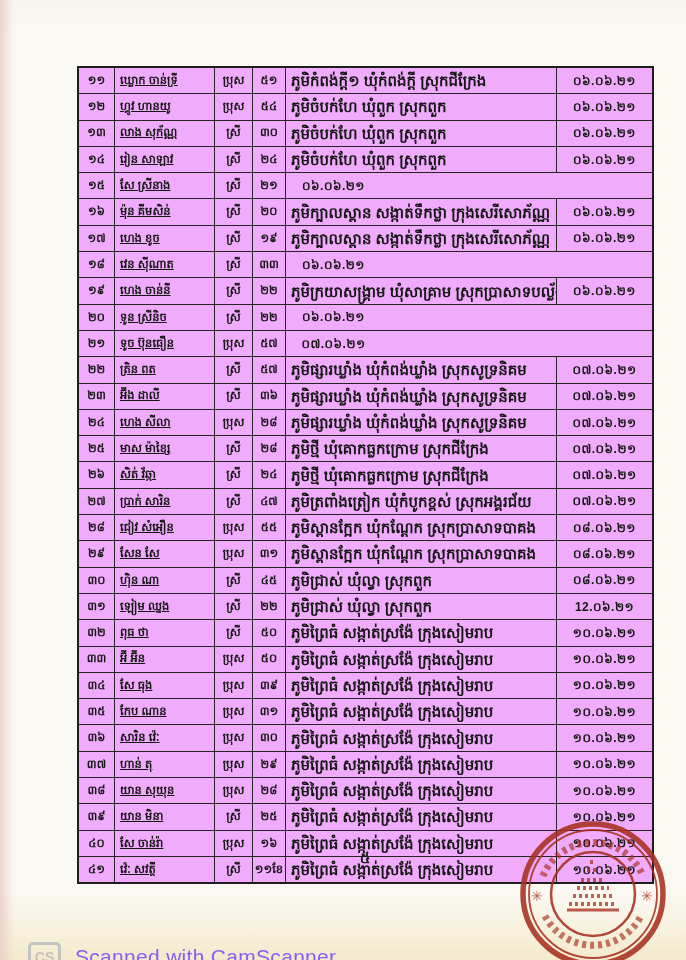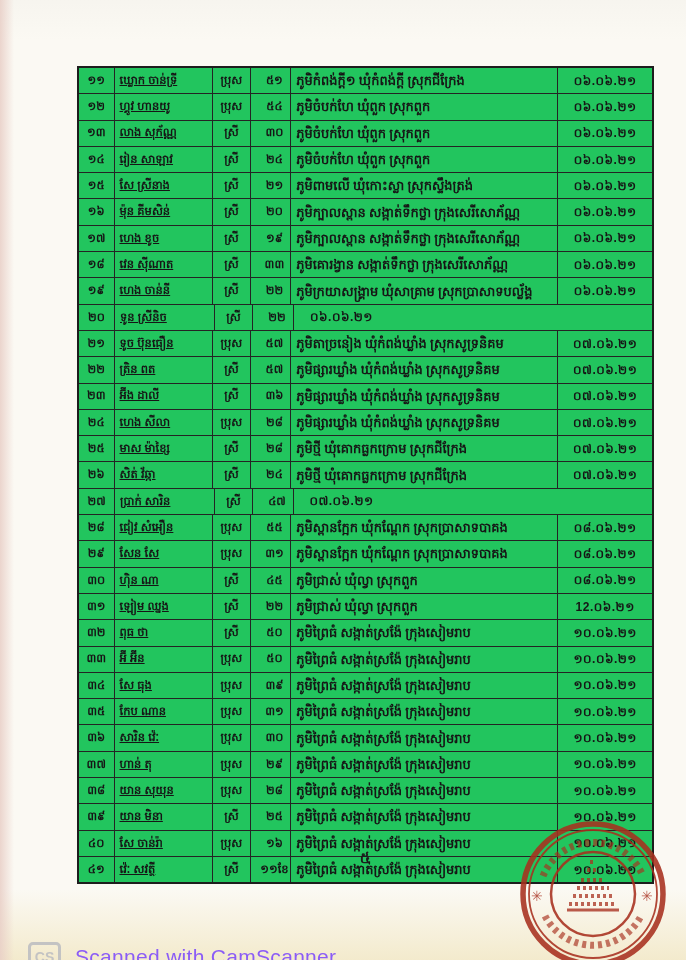--- a/index.html
+++ b/index.html
@@ -12,38 +12,38 @@
     position:absolute;inset:0;
     background:
       linear-gradient(90deg, rgba(232,206,198,.85) 0px, rgba(232,206,198,0) 14px),
       linear-gradient(0deg, rgba(240,228,188,.7) 0px, rgba(240,228,188,0) 70px),
       linear-gradient(180deg, rgba(244,242,236,.6) 0px, rgba(244,242,236,0) 40px),
       #fbf9f3;
   }
   .register{
     position:absolute;left:77px;top:66px;width:573px;
     border:2px solid #1d1d1d;
-    background:#22c55e;
+    background:#f0abfc;
     box-sizing:content-box;
   }
   .trow{display:flex;height:25.3px;border-bottom:1.5px solid #242424;}
   .trow:last-child{border-bottom:none;}
   .cell{
     border-right:1.5px solid #242424;
     box-sizing:border-box;
     font-size:11.5px;color:#161616;font-weight:bold;
     display:flex;align-items:center;overflow:hidden;white-space:nowrap;
     line-height:1;
   }
   .cell:last-child{border-right:none;}
   .c-no{width:36px;justify-content:center;}
   .c-name{width:100px;padding-left:5px;text-decoration:underline;}
   .c-sex{width:38px;justify-content:center;}
-  .c-age{width:33px;justify-content:center;margin-left:8px;}
-  .c-address{width:271px;padding-left:5px;font-size:13px;font-family:Liberation Serif, serif;}
+  .c-age{width:33px;justify-content:center;}
+  .c-address{width:271px;padding-left:5px;font-size:15px;}
   .c-date{width:95px;justify-content:center;font-size:12px;letter-spacing:.5px;text-align:center;}
   .page-number{
     position:absolute;left:340px;top:848px;width:50px;text-align:center;
     font-size:15px;font-weight:bold;color:#1c1c1c;
   }
   .stamp{position:absolute;left:507px;top:806px;width:172px;height:172px;opacity:.88;}
   .footer{
     position:absolute;left:28px;top:942px;display:flex;align-items:center;gap:14px;
   }
   .cs-badge{
@@ -95,21 +95,20 @@
         <div class="cell c-sex">ស្រី</div>
         <div class="cell c-age">២៤</div>
         <div class="cell c-address">ភូមិចំបក់ហែ ឃុំពួក ស្រុកពួក</div>
         <div class="cell c-date">០៦.០៦.២១</div>
       </div>
       <div class="trow">
         <div class="cell c-no">១៥</div>
         <div class="cell c-name">សែ ស្រីនាង</div>
         <div class="cell c-sex">ស្រី</div>
         <div class="cell c-age">២១</div>
-        <div class="cell c-address">ភូមិពាមលើ ឃុំកោះស្លា ស្រុកស្ទឹងត្រង់</div>
         <div class="cell c-date">០៦.០៦.២១</div>
       </div>
       <div class="trow">
         <div class="cell c-no">១៦</div>
         <div class="cell c-name">ម៉ុន គីមសិន់</div>
         <div class="cell c-sex">ស្រី</div>
         <div class="cell c-age">២០</div>
         <div class="cell c-address">ភូមិក្បាលស្ពាន សង្កាត់ទឹកថ្លា ក្រុងសេរីសោភ័ណ្ណ</div>
         <div class="cell c-date">០៦.០៦.២១</div>
       </div>
@@ -119,21 +118,20 @@
         <div class="cell c-sex">ស្រី</div>
         <div class="cell c-age">១៩</div>
         <div class="cell c-address">ភូមិក្បាលស្ពាន សង្កាត់ទឹកថ្លា ក្រុងសេរីសោភ័ណ្ណ</div>
         <div class="cell c-date">០៦.០៦.២១</div>
       </div>
       <div class="trow">
         <div class="cell c-no">១៨</div>
         <div class="cell c-name">វេន ស៊ីណាត</div>
         <div class="cell c-sex">ស្រី</div>
         <div class="cell c-age">៣៣</div>
-        <div class="cell c-address">ភូមិគោរង្វាន សង្កាត់ទឹកថ្លា ក្រុងសេរីសោភ័ណ្ណ</div>
         <div class="cell c-date">០៦.០៦.២១</div>
       </div>
       <div class="trow">
         <div class="cell c-no">១៩</div>
         <div class="cell c-name">ហេង ចាន់នី</div>
         <div class="cell c-sex">ស្រី</div>
         <div class="cell c-age">២២</div>
         <div class="cell c-address">ភូមិក្រយាសង្គ្រាម ឃុំសាគ្រាម ស្រុកប្រាសាទបល្ល័ង្គ</div>
         <div class="cell c-date">០៦.០៦.២១</div>
       </div>
@@ -142,21 +140,20 @@
         <div class="cell c-name">ទូន ស្រីនិច</div>
         <div class="cell c-sex">ស្រី</div>
         <div class="cell c-age">២២</div>
         <div class="cell c-date">០៦.០៦.២១</div>
       </div>
       <div class="trow">
         <div class="cell c-no">២១</div>
         <div class="cell c-name">ទូច ប៊ុនធឿន</div>
         <div class="cell c-sex">ប្រុស</div>
         <div class="cell c-age">៥៧</div>
-        <div class="cell c-address">ភូមិតាច្រនៀង ឃុំកំពង់ឃ្លាំង ស្រុកសូទ្រនិគម</div>
         <div class="cell c-date">០៧.០៦.២១</div>
       </div>
       <div class="trow">
         <div class="cell c-no">២២</div>
         <div class="cell c-name">ត្រិន ពត</div>
         <div class="cell c-sex">ស្រី</div>
         <div class="cell c-age">៥៧</div>
         <div class="cell c-address">ភូមិផ្សារឃ្លាំង ឃុំកំពង់ឃ្លាំង ស្រុកសូទ្រនិគម</div>
         <div class="cell c-date">០៧.០៦.២១</div>
       </div>
@@ -190,20 +187,21 @@
         <div class="cell c-sex">ស្រី</div>
         <div class="cell c-age">២៤</div>
         <div class="cell c-address">ភូមិថ្មី ឃុំគោកធ្លកក្រោម ស្រុកជីក្រែង</div>
         <div class="cell c-date">០៧.០៦.២១</div>
       </div>
       <div class="trow">
         <div class="cell c-no">២៧</div>
         <div class="cell c-name">ប្រាក់ សារិន</div>
         <div class="cell c-sex">ស្រី</div>
         <div class="cell c-age">៤៧</div>
+        <div class="cell c-address">ភូមិត្រពាំងត្រៀក ឃុំកំបូកខ្ពស់ ស្រុកអង្គរជ័យ</div>
         <div class="cell c-date">០៧.០៦.២១</div>
       </div>
       <div class="trow">
         <div class="cell c-no">២៨</div>
         <div class="cell c-name">ជៀវ សំអឿន</div>
         <div class="cell c-sex">ប្រុស</div>
         <div class="cell c-age">៥៥</div>
         <div class="cell c-address">ភូមិស្ពានក្អែក ឃុំកណ្ដែក ស្រុកប្រាសាទបាគង</div>
         <div class="cell c-date">០៨.០៦.២១</div>
       </div>

